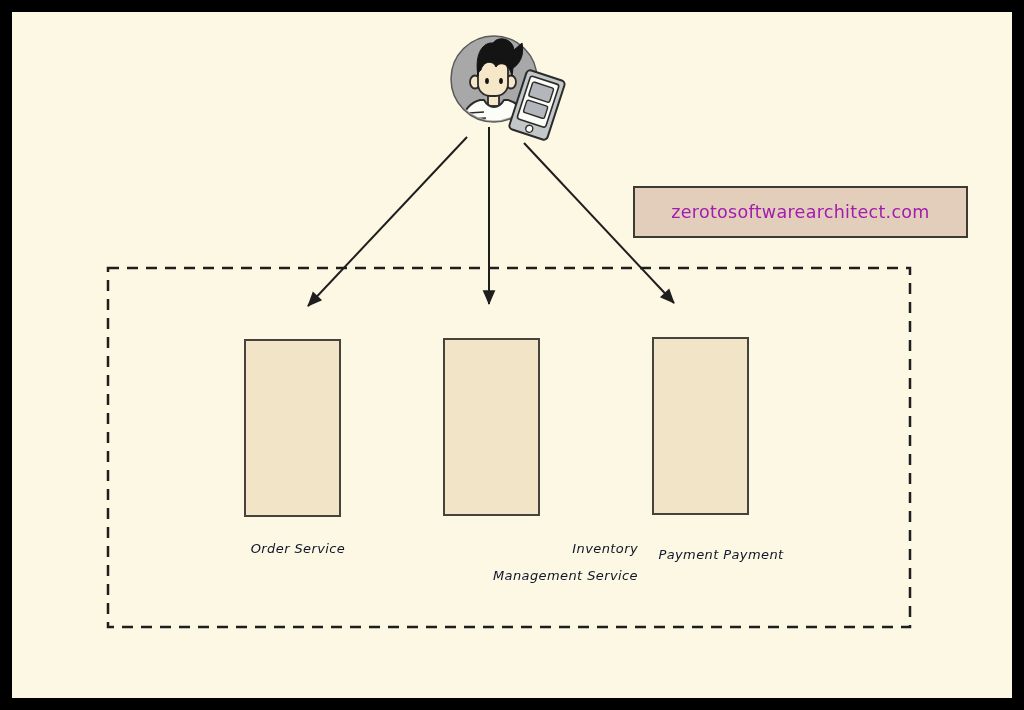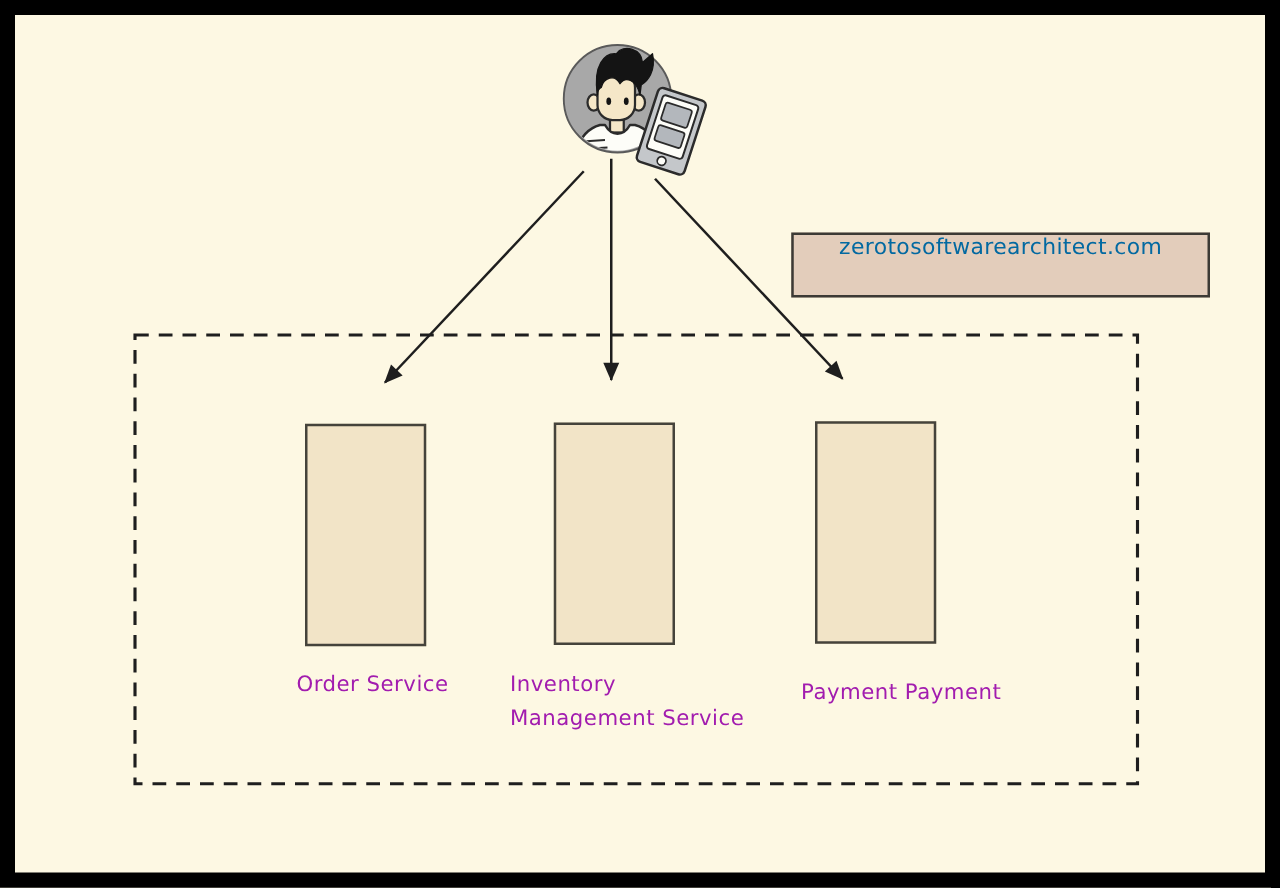--- a/index.html
+++ b/index.html
@@ -31,43 +31,44 @@
     width: 93px;
     height: 174px;
     background: #f2e4c7;
     border: 2px solid #45433b;
   }
   .service-box.order     { left: 232px; top: 327px; }
   .service-box.inventory { left: 431px; top: 326px; }
   .service-box.payment   { left: 640px; top: 325px; }
   .service-label {
     position: absolute;
-    font-size: 17px;
+    font-size: 13px;
     line-height: 27px;
-    color: #a21caf;
+    color: #0f172a;
     letter-spacing: 0.4px;
     white-space: pre-line;
+    font-style: italic;
   }
   .service-label.order     { left: 191px; top: 523px; width: 190px; text-align: center; }
-  .service-label.inventory { left: 396px; top: 523px; width: 230px; text-align: left; }
+  .service-label.inventory { left: 396px; top: 523px; width: 230px; text-align: right; }
   .service-label.payment   { left: 614px; top: 529px; width: 190px; text-align: center; }
   .watermark {
     position: absolute;
     left: 621px;
     top: 174px;
     width: 331px;
     height: 48px;
     background: #e3cdbb;
     border: 2px solid #3c3a35;
     display: flex;
-    align-items: flex-start;
+    align-items: center;
     justify-content: center;
     font-size: 17.5px;
     letter-spacing: 0.3px;
-    color: #0369a1;
+    color: #a21caf;
   }
 </style>
 </head>
 <body>
 
 <div class="frame">
   <div class="canvas">
 
     <svg class="diagram-svg" viewBox="0 0 1000 686">
       <defs>

